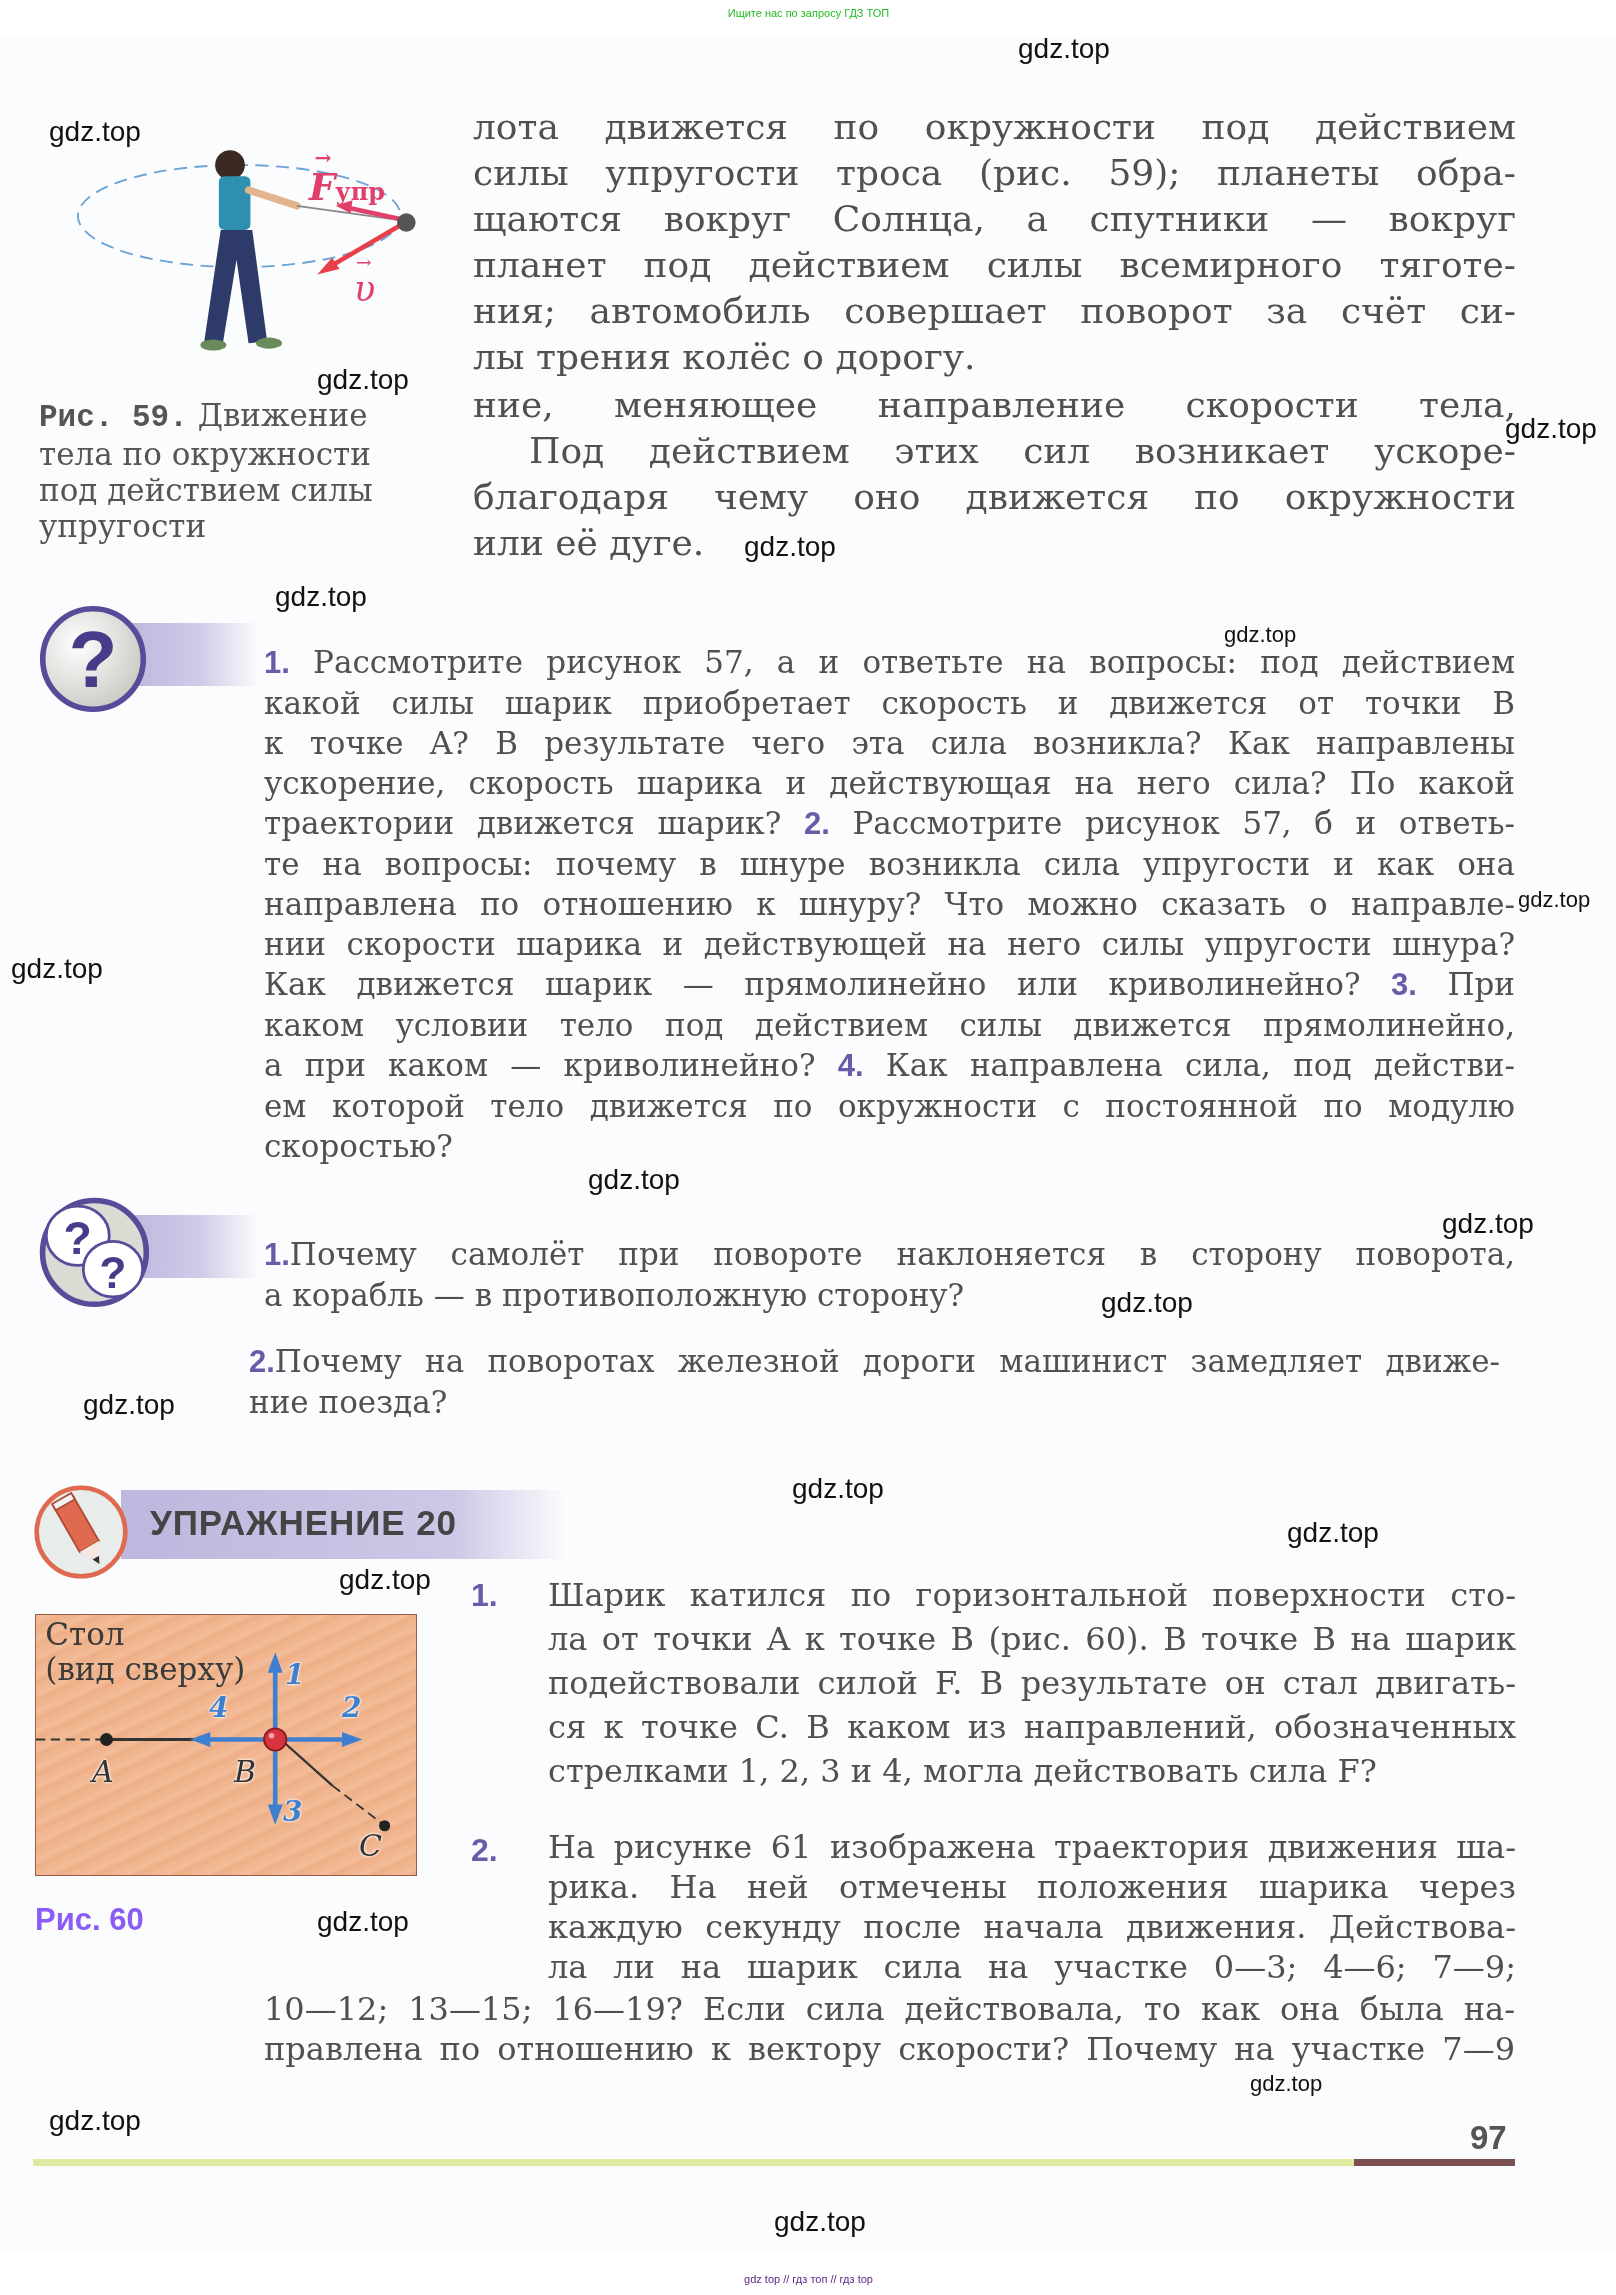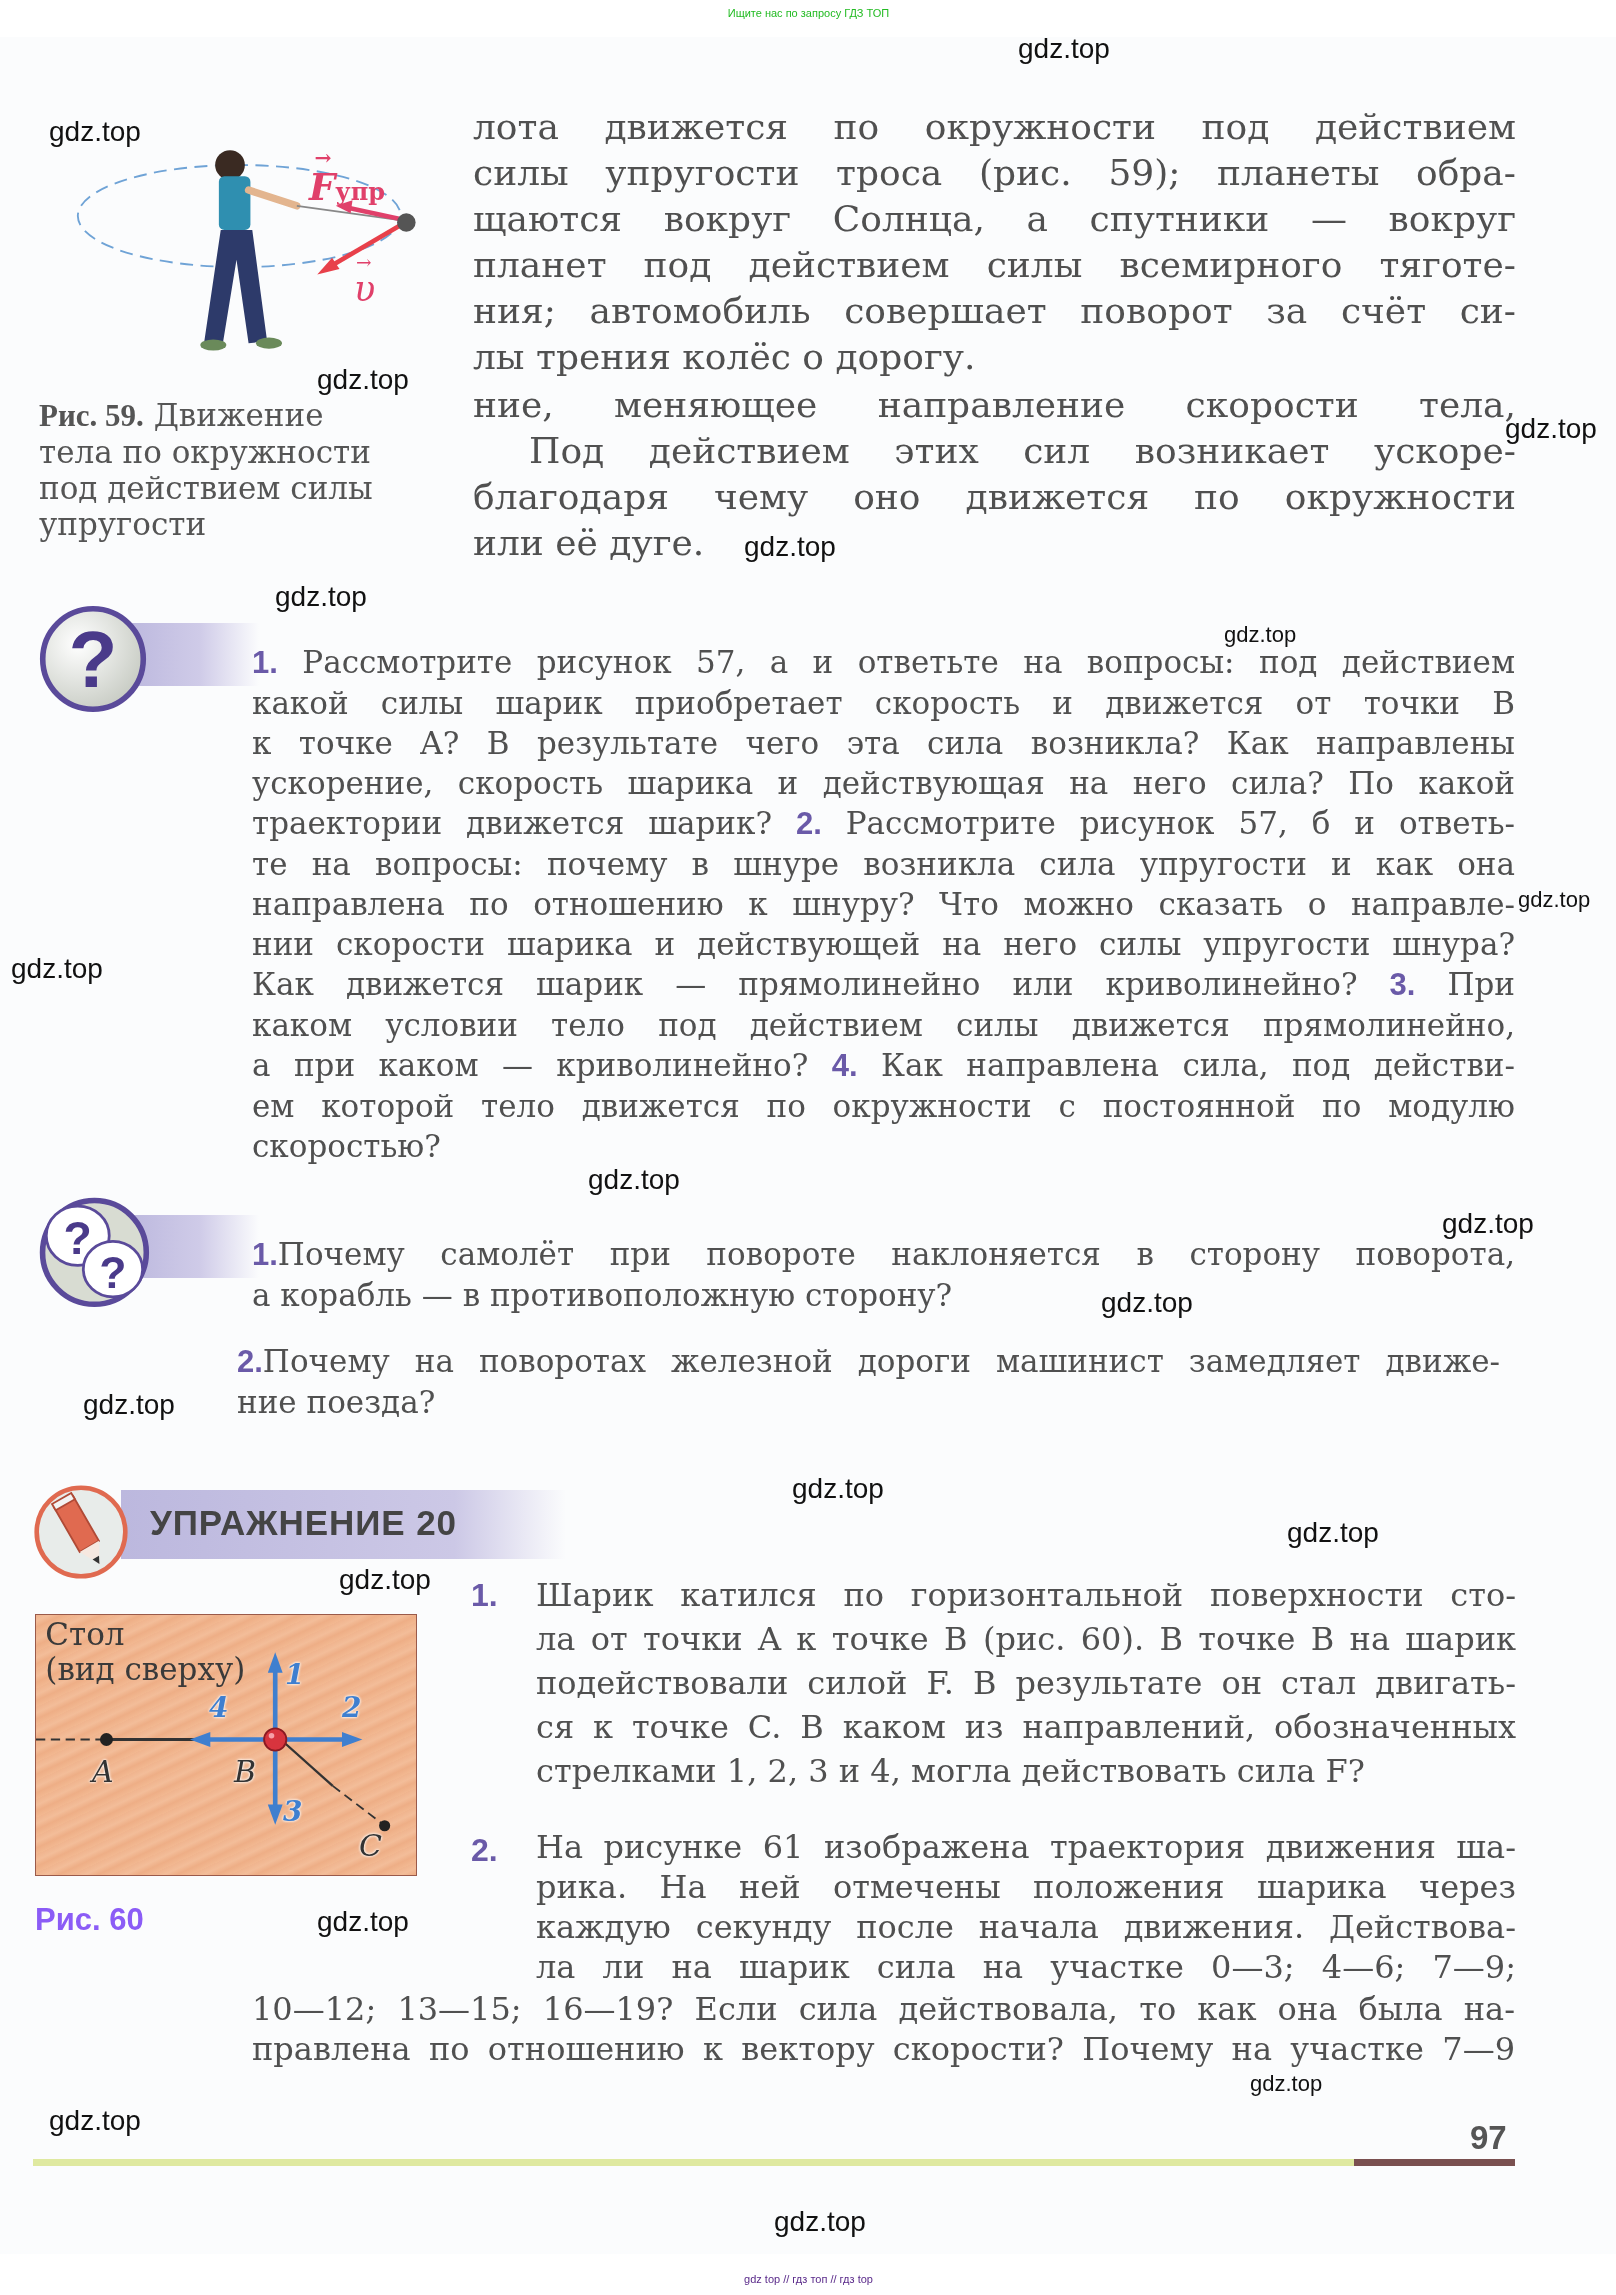--- a/index.html
+++ b/index.html
@@ -15,26 +15,26 @@
   .page { left: 0; top: 37px; width: 1617px; height: 2217px; background: #fbfcfd; }
 
   .wm { position: absolute; font-family: "Liberation Sans", sans-serif; color: #111; font-size: 28px; line-height: 1; white-space: nowrap; }
   .wm.sm { font-size: 22px; }
 
   
   .body-text { font-family: "DejaVu Serif", serif; color: #505050; font-size: 36px; line-height: 46px; text-align: justify; text-align-last: justify; }
   .body-text .ln { display: block; white-space: nowrap; }
   .body-text .ln.last { text-align-last: left; }
   .q-text { font-family: "DejaVu Serif", serif; color: #505050; font-size: 31px; line-height: 40px; }
-  .q-text .ln { display: block; text-align: justify; text-align-last: justify; white-space: nowrap; }
+  .q-text .ln { display: block; text-align: justify; text-align-last: justify; white-space: nowrap; margin-left: 12px; }
   .q-text .ln.last { text-align-last: left; }
   .num { font-family: "Liberation Sans", sans-serif; font-weight: bold; color: #6a5aa8; }
 
   .caption { font-family: "DejaVu Serif", serif; color: #555; font-size: 31px; line-height: 36px; }
-  .caption b { font-family: Liberation Serif, serif; font-weight: bold; color: #555; }
+  .caption b { font-family: Liberation Mono, monospace; font-weight: bold; color: #555; }
   .band { position: absolute; background: linear-gradient(90deg, #b8b4dc 0%, #cfcbe8 60%, rgba(230,228,245,0) 100%); }
   .ex-title { font-family: "Liberation Sans", sans-serif; font-weight: bold; color: #444; font-size: 35px; letter-spacing: 0.9px; }
 
   
   .table-fig { position: absolute; left: 35px; top: 1614px; width: 382px; height: 262px; border: 1.9px solid #9a5a4a; background: repeating-linear-gradient(155deg, #f0b48e 0px, #f3bd99 5.6px, #eeae86 11px, #f2b891 16.7px); padding-left: 46px; }
   .fig-label { position: absolute; font-family: "DejaVu Serif", serif; color: #3a3a3a; font-size: 31px; line-height: 35px; }
   .pt-label { position: absolute; font-family: "DejaVu Serif", serif; font-style: italic; color: #333; font-size: 30px; text-shadow: 0 0 2.8px #fff, 0 0 2.8px #fff; }
   .arr-label { position: absolute; font-family: "DejaVu Serif", serif; font-style: italic; font-weight: bold; color: #3f7fcf; font-size: 28px; text-shadow: 0 0 2.8px #fff, 0 0 2.8px #fff; }
 
   .footer-bar { position: absolute; left: 33px; top: 2159px; width: 1482px; height: 7.4px; background: #dfe9a0; }

